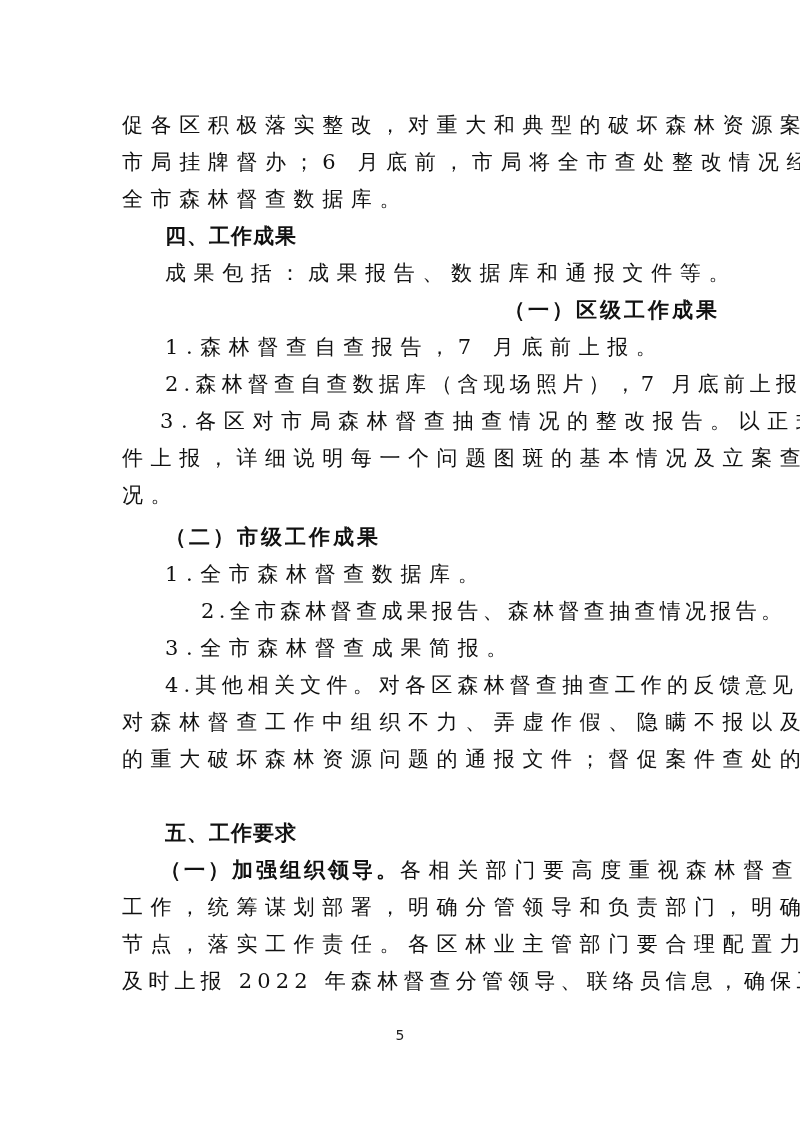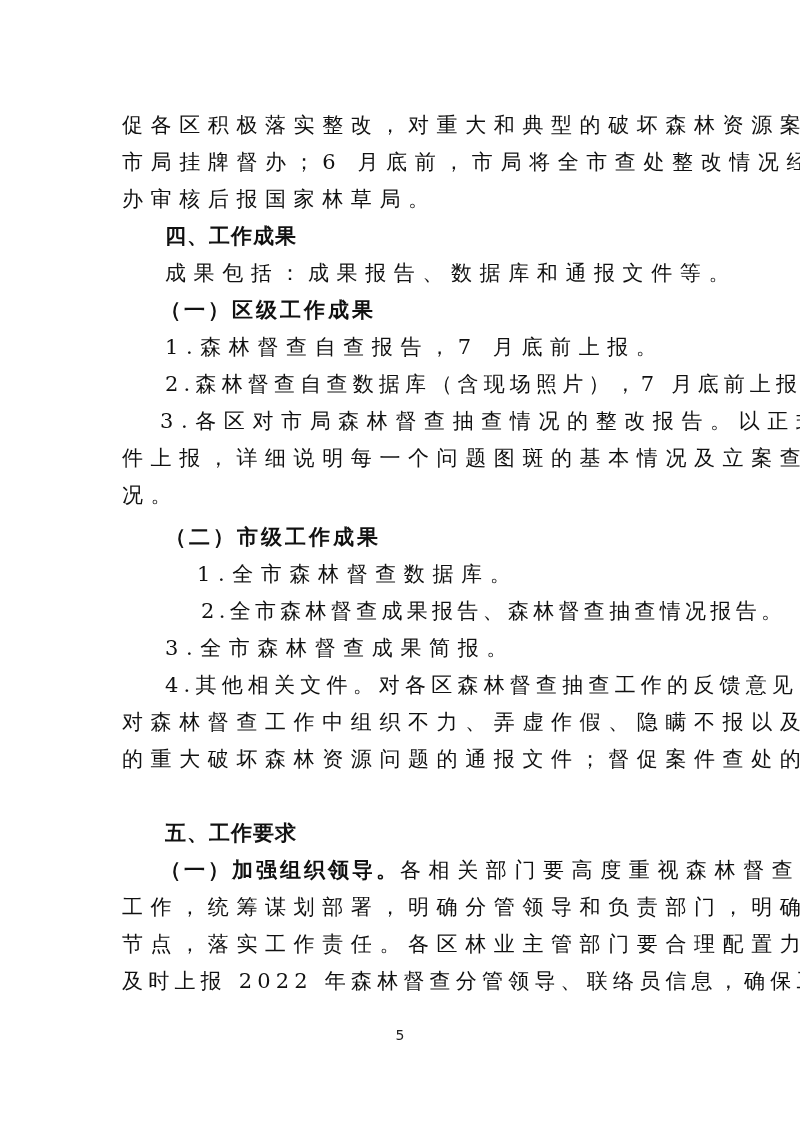--- a/index.html
+++ b/index.html
@@ -25,21 +25,21 @@
       position: absolute;
       left: 122px;
       width: 560px;
       height: 30px;
       font-size: 21px;
       line-height: 30px;
       white-space: nowrap;
       letter-spacing: 7.6px;
     }
     .line.indent { left: 165px; }
-    .line.indent-sub { left: 160px; }
+    .line.indent-sub { left: 160px; text-align: right; }
     .line.heading {
       font-family: "DejaVu Sans", "Liberation Sans", sans-serif;
       font-weight: bold;
       letter-spacing: 1px;
     }
     .line.subheading {
       font-weight: bold;
       letter-spacing: 3px;
     }
     .bold-lead { font-weight: bold; letter-spacing: 3px; margin-top: 36px; }
@@ -56,33 +56,33 @@
       color: #222222;
     }
   </style>
 </head>
 <body>
 
 <div class="page">
 
   <div class="line" style="top:110px;">促各区积极落实整改，对重大和典型的破坏森林资源案件由</div>
   <div class="line" style="top:147px;">市局挂牌督办；6 月底前，市局将全市查处整改情况经专员</div>
-  <div class="line" style="top:184px;">办审核后报国家林草局。</div>
+  <div class="line" style="top:184px;">全市森林督查数据库。</div>
 
   <div class="line indent" style="top:258px;">成果包括：成果报告、数据库和通报文件等。</div>
   <div class="line indent heading" style="top:221px;">四、工作成果</div>
   <div class="line indent-sub subheading" style="top:295px;">（一）区级工作成果</div>
   <div class="line indent" style="top:332px;">1.森林督查自查报告，7 月底前上报。</div>
   <div class="line indent tight" style="top:369px;">2.森林督查自查数据库（含现场照片），7 月底前上报。</div>
   <div class="line indent-sub" style="top:406px;">3.各区对市局森林督查抽查情况的整改报告。以正式文</div>
   <div class="line" style="top:443px;">件上报，详细说明每一个问题图斑的基本情况及立案查处情</div>
   <div class="line" style="top:480px;">况。</div>
 
   <div class="line indent subheading" style="top:522px;">（二）市级工作成果</div>
-  <div class="line indent" style="top:559px;margin-left:32px;">1.全市森林督查数据库。</div>
+  <div class="line indent" style="top:559px;">1.全市森林督查数据库。</div>
   <div class="line indent tighter" style="top:596px;margin-left:36px;">2.全市森林督查成果报告、森林督查抽查情况报告。</div>
   <div class="line indent" style="top:633px;">3.全市森林督查成果简报。</div>
   <div class="line indent tight" style="top:670px;">4.其他相关文件。对各区森林督查抽查工作的反馈意见；</div>
   <div class="line" style="top:707px;">对森林督查工作中组织不力、弄虚作假、隐瞒不报以及发现</div>
   <div class="line" style="top:744px;">的重大破坏森林资源问题的通报文件；督促案件查处的查办</div>
 
   <div class="line indent heading" style="top:818px;">五、工作要求</div>
   <div class="line indent-sub" style="top:855px;">
     <span class="bold-lead">（一）加强组织领导。</span><span>各相关部门要高度重视森林督查</span>
   </div>

